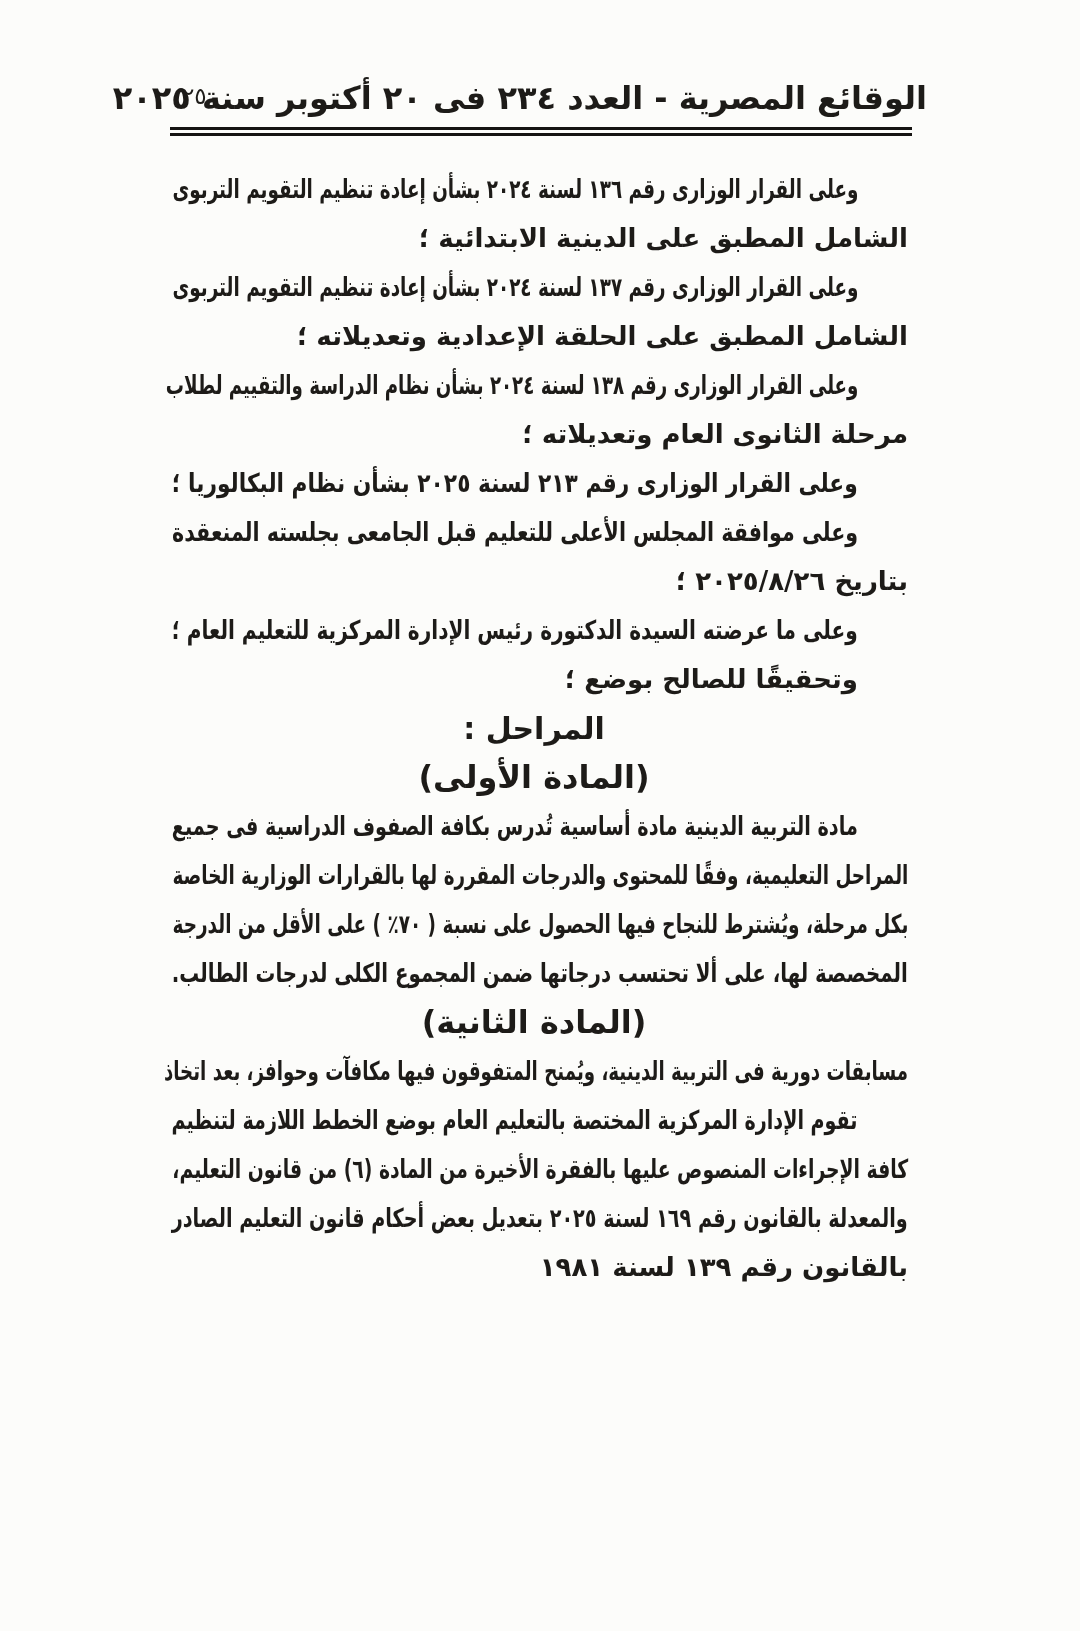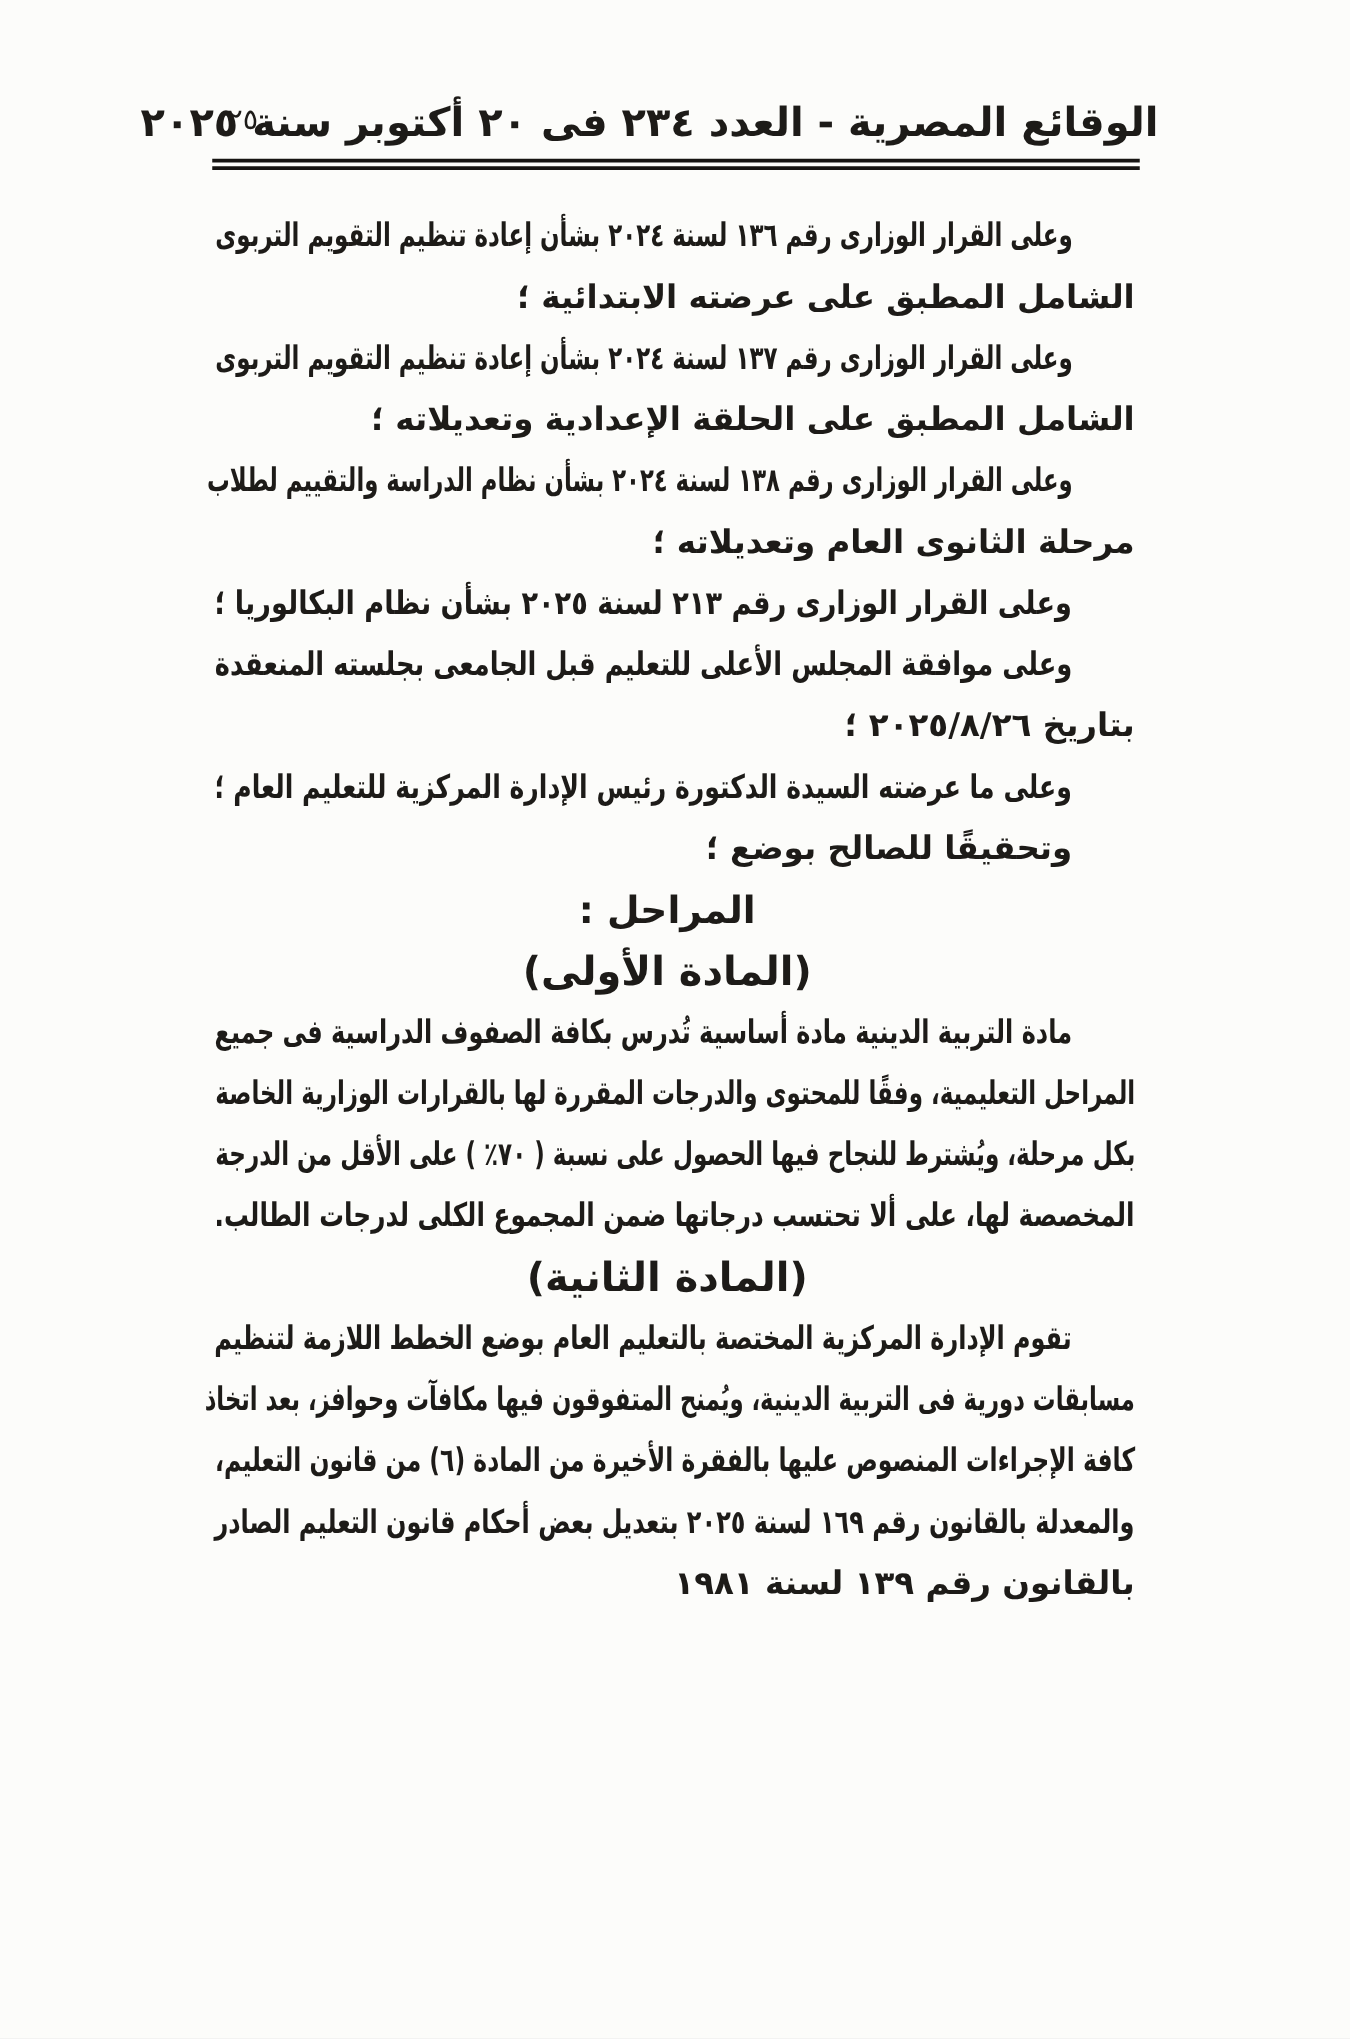--- a/index.html
+++ b/index.html
@@ -85,21 +85,21 @@
     <div class="title">الوقائع المصرية - العدد ٢٣٤ فى ٢٠ أكتوبر سنة ٢٠٢٥</div>
     <div class="pagenum">٢٥</div>
   </div>
 
   <div class="rule"></div>
 
   <div class="content">
 
     <div class="para">
       <div class="ln indent"><span class="txt" style="transform: scaleX(0.706181);">وعلى القرار الوزارى رقم ١٣٦ لسنة ٢٠٢٤ بشأن إعادة تنظيم التقويم التربوى</span></div>
-      <div class="ln"><span class="txt">الشامل المطبق على عرضته الابتدائية ؛</span></div>
+      <div class="ln"><span class="txt">الشامل المطبق على الدينية الابتدائية ؛</span></div>
     </div>
 
     <div class="para">
       <div class="ln indent"><span class="txt" style="transform: scaleX(0.706181);">وعلى القرار الوزارى رقم ١٣٧ لسنة ٢٠٢٤ بشأن إعادة تنظيم التقويم التربوى</span></div>
       <div class="ln"><span class="txt">الشامل المطبق على الحلقة الإعدادية وتعديلاته ؛</span></div>
     </div>
 
     <div class="para">
       <div class="ln indent"><span class="txt" style="transform: scaleX(0.7);">وعلى القرار الوزارى رقم ١٣٨ لسنة ٢٠٢٤ بشأن نظام الدراسة والتقييم لطلاب</span></div>
       <div class="ln"><span class="txt">مرحلة الثانوى العام وتعديلاته ؛</span></div>
@@ -129,21 +129,21 @@
     <div class="para">
       <div class="ln indent"><span class="txt" style="transform: scaleX(0.739349);">مادة التربية الدينية مادة أساسية تُدرس بكافة الصفوف الدراسية فى جميع</span></div>
       <div class="ln"><span class="txt" style="transform: scaleX(0.707416);">المراحل التعليمية، وفقًا للمحتوى والدرجات المقررة لها بالقرارات الوزارية الخاصة</span></div>
       <div class="ln"><span class="txt" style="transform: scaleX(0.70943);">بكل مرحلة، ويُشترط للنجاح فيها الحصول على نسبة ( ٧٠٪ ) على الأقل من الدرجة</span></div>
       <div class="ln"><span class="txt" style="transform: scaleX(0.761277);">المخصصة لها، على ألا تحتسب درجاتها ضمن المجموع الكلى لدرجات الطالب.</span></div>
     </div>
 
     <div class="heading">(المادة الثانية)</div>
 
     <div class="para">
+      <div class="ln"><span class="txt" style="transform: scaleX(0.7);">مسابقات دورية فى التربية الدينية، ويُمنح المتفوقون فيها مكافآت وحوافز، بعد اتخاذ</span></div>
       <div class="ln indent"><span class="txt" style="transform: scaleX(0.73562);">تقوم الإدارة المركزية المختصة بالتعليم العام بوضع الخطط اللازمة لتنظيم</span></div>
-      <div class="ln"><span class="txt" style="transform: scaleX(0.7);">مسابقات دورية فى التربية الدينية، ويُمنح المتفوقون فيها مكافآت وحوافز، بعد اتخاذ</span></div>
       <div class="ln"><span class="txt" style="transform: scaleX(0.722787);">كافة الإجراءات المنصوص عليها بالفقرة الأخيرة من المادة (٦) من قانون التعليم،</span></div>
       <div class="ln"><span class="txt" style="transform: scaleX(0.738435);">والمعدلة بالقانون رقم ١٦٩ لسنة ٢٠٢٥ بتعديل بعض أحكام قانون التعليم الصادر</span></div>
       <div class="ln"><span class="txt">بالقانون رقم ١٣٩ لسنة ١٩٨١</span></div>
     </div>
 
   </div>
 </div>
 
 </body></html>

